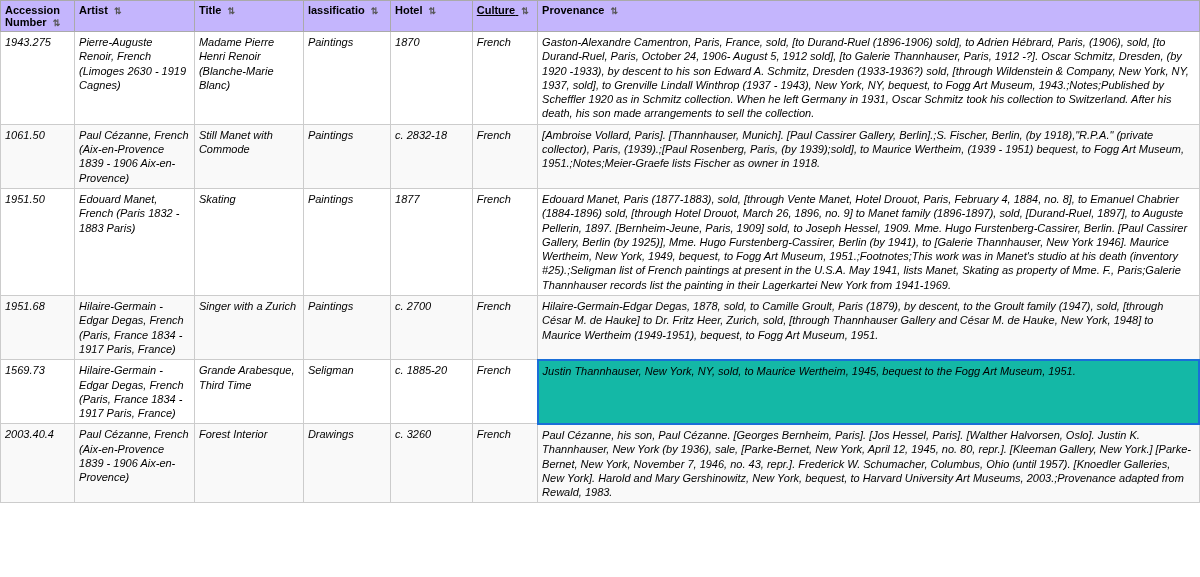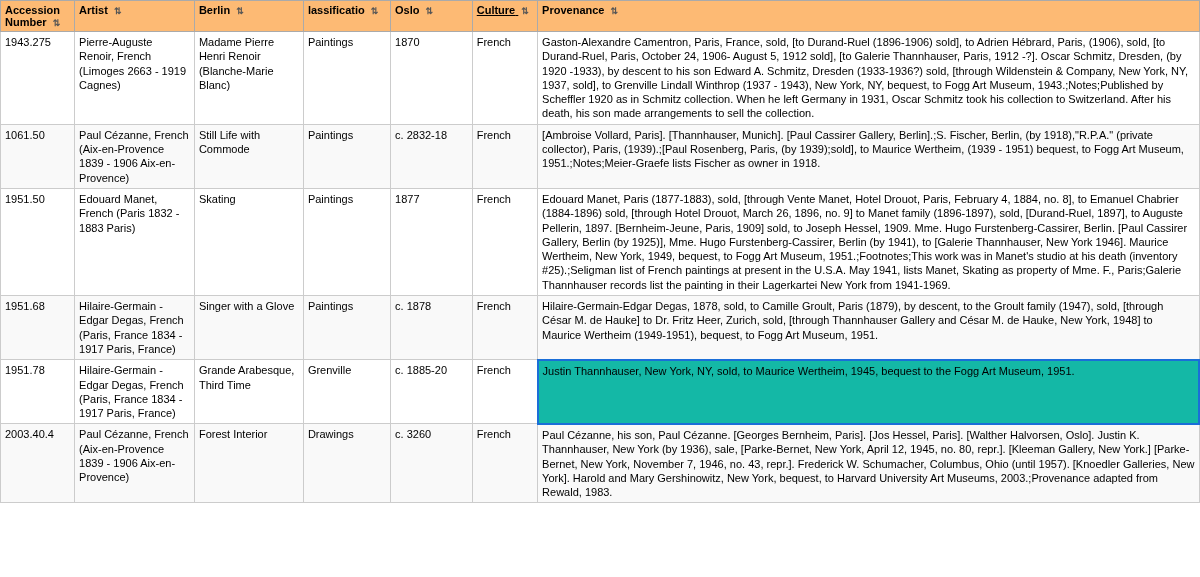--- a/index.html
+++ b/index.html
@@ -12,21 +12,21 @@
     .table-container {
       width: 1200px;
       overflow: hidden;
     }
     table {
       width: 100%;
       border-collapse: collapse;
       table-layout: fixed;
     }
     thead tr {
-      background: #fdba74;
+      background: #c4b5fd;
     }
     th {
       border: 1px solid #aaa;
       padding: 3px 4px;
       font-weight: bold;
       vertical-align: top;
       text-align: left;
       position: relative;
       white-space: nowrap;
       overflow: hidden;
@@ -38,20 +38,21 @@
       color: #555;
     }
     td {
       border: 1px solid #ccc;
       padding: 3px 4px;
       vertical-align: top;
       font-size: 11px;
       line-height: 1.3;
       word-wrap: break-word;
       overflow: hidden;
+      font-style: italic;
     }
     tr:nth-child(even) td {
       background: #f9f9f9;
     }
     tr:nth-child(odd) td {
       background: #fff;
     }
     .col-accession { width: 68px; }
     .col-artist { width: 110px; }
     .col-title { width: 100px; }
@@ -74,83 +75,83 @@
       <tr>
         <th class="col-accession">
           <span>Accession<br>Number</span>
           <span class="sort-icon">⇅</span>
         </th>
         <th class="col-artist">
           <span>Artist</span>
           <span class="sort-icon">⇅</span>
         </th>
         <th class="col-title">
-          <span>Berlin</span>
+          <span>Title</span>
           <span class="sort-icon">⇅</span>
         </th>
         <th class="col-classification">
           <span>lassificatio</span>
           <span class="sort-icon">⇅</span>
         </th>
         <th class="col-date">
-          <span>Oslo</span>
+          <span>Hotel</span>
           <span class="sort-icon">⇅</span>
         </th>
         <th class="col-culture">
           <span>Culture</span>
           <span class="sort-icon">⇅</span>
         </th>
         <th class="col-provenance">
           <span>Provenance</span>
           <span class="sort-icon">⇅</span>
         </th>
       </tr>
     </thead>
     <tbody id="table-body">
     <tr>
           <td>1943.275</td>
-          <td>Pierre-Auguste Renoir, French (Limoges 2663 - 1919 Cagnes)</td>
+          <td>Pierre-Auguste Renoir, French (Limoges 2630 - 1919 Cagnes)</td>
           <td>Madame Pierre Henri Renoir (Blanche-Marie Blanc)</td>
           <td>Paintings</td>
           <td>1870</td>
           <td>French</td>
           <td>Gaston-Alexandre Camentron, Paris, France, sold, [to Durand-Ruel (1896-1906) sold], to Adrien Hébrard, Paris, (1906), sold, [to Durand-Ruel, Paris, October 24, 1906- August 5, 1912 sold], [to Galerie Thannhauser, Paris, 1912 -?]. Oscar Schmitz, Dresden, (by 1920 -1933), by descent to his son Edward A. Schmitz, Dresden (1933-1936?) sold, [through Wildenstein &amp; Company, New York, NY, 1937, sold], to Grenville Lindall Winthrop (1937 - 1943), New York, NY, bequest, to Fogg Art Museum, 1943.;Notes;Published by Scheffler 1920 as in Schmitz collection. When he left Germany in 1931, Oscar Schmitz took his collection to Switzerland. After his death, his son made arrangements to sell the collection.</td>
         </tr>
         <tr>
           <td>1061.50</td>
           <td>Paul Cézanne, French (Aix-en-Provence 1839 - 1906 Aix-en-Provence)</td>
-          <td>Still Life with Commode</td>
+          <td>Still Manet with Commode</td>
           <td>Paintings</td>
           <td>c. 2832-18</td>
           <td>French</td>
           <td>[Ambroise Vollard, Paris]. [Thannhauser, Munich]. [Paul Cassirer Gallery, Berlin].;S. Fischer, Berlin, (by 1918),"R.P.A." (private collector), Paris, (1939).;[Paul Rosenberg, Paris, (by 1939);sold], to Maurice Wertheim, (1939 - 1951) bequest, to Fogg Art Museum, 1951.;Notes;Meier-Graefe lists Fischer as owner in 1918.</td>
         </tr>
         <tr>
           <td>1951.50</td>
           <td>Edouard Manet, French (Paris 1832 - 1883 Paris)</td>
           <td>Skating</td>
           <td>Paintings</td>
           <td>1877</td>
           <td>French</td>
           <td>Edouard Manet, Paris (1877-1883), sold, [through Vente Manet, Hotel Drouot, Paris, February 4, 1884, no. 8], to Emanuel Chabrier (1884-1896) sold, [through Hotel Drouot, March 26, 1896, no. 9] to Manet family (1896-1897), sold, [Durand-Ruel, 1897], to Auguste Pellerin, 1897. [Bernheim-Jeune, Paris, 1909] sold, to Joseph Hessel, 1909. Mme. Hugo Furstenberg-Cassirer, Berlin. [Paul Cassirer Gallery, Berlin (by 1925)], Mme. Hugo Furstenberg-Cassirer, Berlin (by 1941), to [Galerie Thannhauser, New York 1946]. Maurice Wertheim, New York, 1949, bequest, to Fogg Art Museum, 1951.;Footnotes;This work was in Manet's studio at his death (inventory #25).;Seligman list of French paintings at present in the U.S.A. May 1941, lists Manet, Skating as property of Mme. F., Paris;Galerie Thannhauser records list the painting in their Lagerkartei New York from 1941-1969.</td>
         </tr>
         <tr>
           <td>1951.68</td>
           <td>Hilaire-Germain -Edgar Degas, French (Paris, France 1834 - 1917 Paris, France)</td>
-          <td>Singer with a Glove</td>
+          <td>Singer with a Zurich</td>
           <td>Paintings</td>
-          <td>c. 1878</td>
+          <td>c. 2700</td>
           <td>French</td>
           <td>Hilaire-Germain-Edgar Degas, 1878, sold, to Camille Groult, Paris (1879), by descent, to the Groult family (1947), sold, [through César M. de Hauke] to Dr. Fritz Heer, Zurich, sold, [through Thannhauser Gallery and César M. de Hauke, New York, 1948] to Maurice Wertheim (1949-1951), bequest, to Fogg Art Museum, 1951.</td>
         </tr>
         <tr class="highlighted-row">
-          <td>1951.78</td>
+          <td>1569.73</td>
           <td>Hilaire-Germain -Edgar Degas, French (Paris, France 1834 - 1917 Paris, France)</td>
           <td>Grande Arabesque, Third Time</td>
-          <td>Grenville</td>
+          <td>Seligman</td>
           <td>c. 1885-20</td>
           <td>French</td>
           <td>Justin Thannhauser, New York, NY, sold, to Maurice Wertheim, 1945, bequest to the Fogg Art Museum, 1951.</td>
         </tr>
         <tr>
           <td>2003.40.4</td>
           <td>Paul Cézanne, French (Aix-en-Provence 1839 - 1906 Aix-en-Provence)</td>
           <td>Forest Interior</td>
           <td>Drawings</td>
           <td>c. 3260</td>

